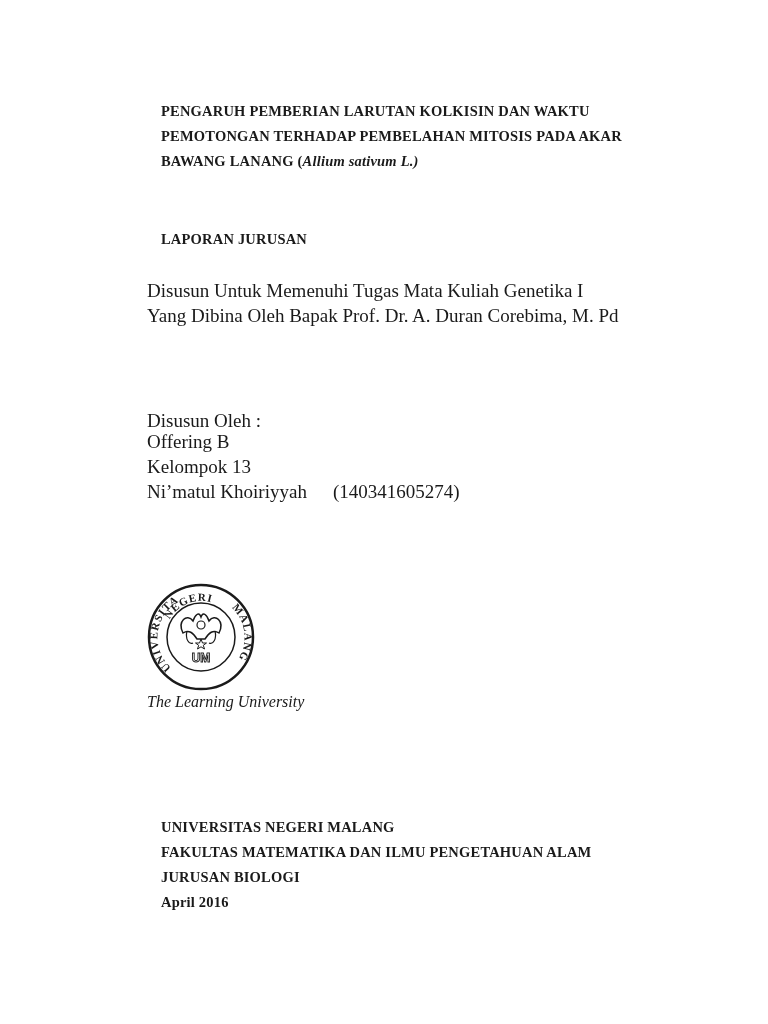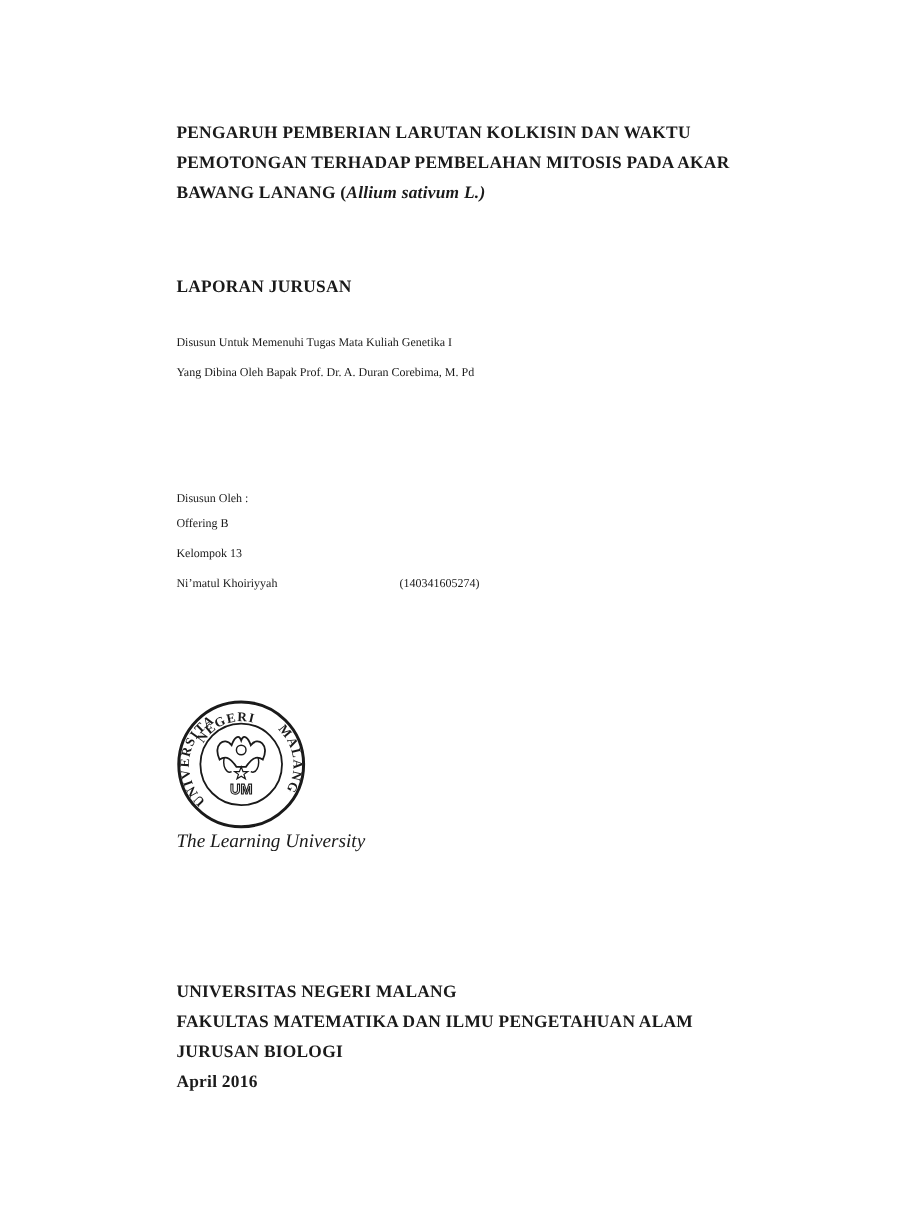--- a/index.html
+++ b/index.html
@@ -1,19 +1,19 @@
 <!DOCTYPE html>
 <html><head>
 <meta charset="utf-8">
 <style>
   html, body { margin:0; padding:0; background:#ffffff; }
   body { width:768px; height:1024px; position:relative; overflow:hidden;
          font-family:"Liberation Serif","DejaVu Serif",serif; color:#1a1a1a; }
-  .line { position:absolute; left:147px; white-space:nowrap; font-size:10px; }
-  .bold { font-weight:bold; font-size:14.5px; letter-spacing:0.2px; }
+  .line { position:absolute; left:147px; white-space:nowrap; font-size:19px; }
+  .bold { font-weight:bold; font-size:14.5px; letter-spacing:0.2px;margin-left:14px; }
   .ital { font-style:italic; }
   .logo { position:absolute; left:147px; top:583px; width:108px; height:108px; }
   .nim { position:absolute; left:333px; }
 </style>
 </head>
 <body>
 
 <div>
 
   <div class="line bold" style="top:103px;">PENGARUH PEMBERIAN LARUTAN KOLKISIN DAN WAKTU</div>

